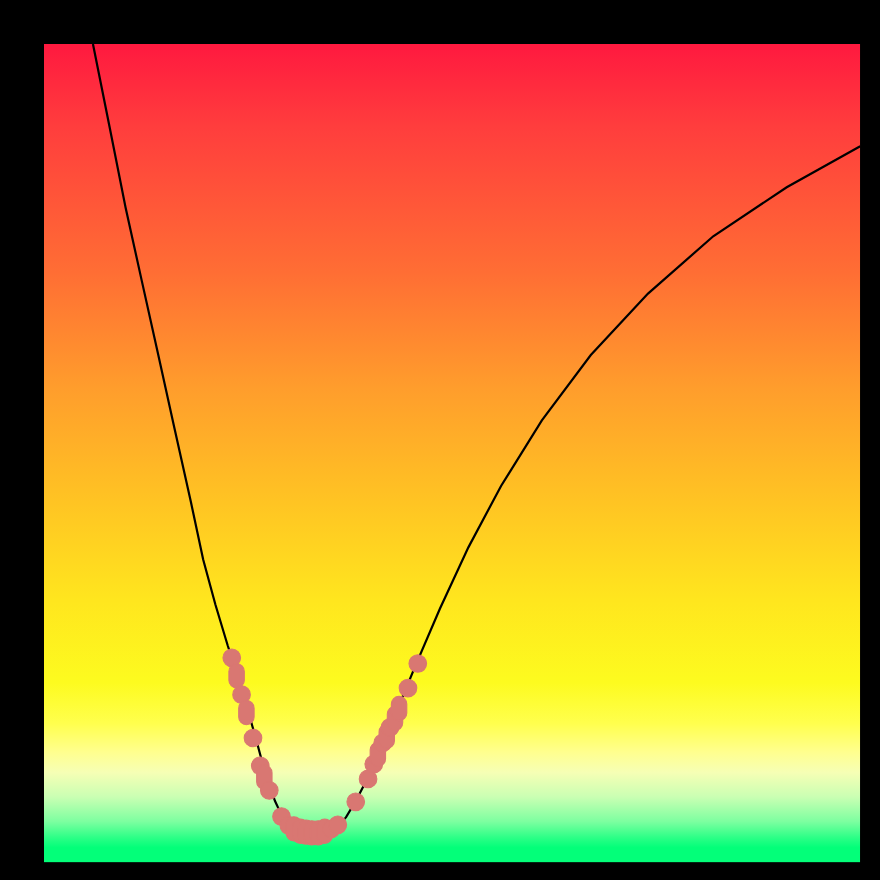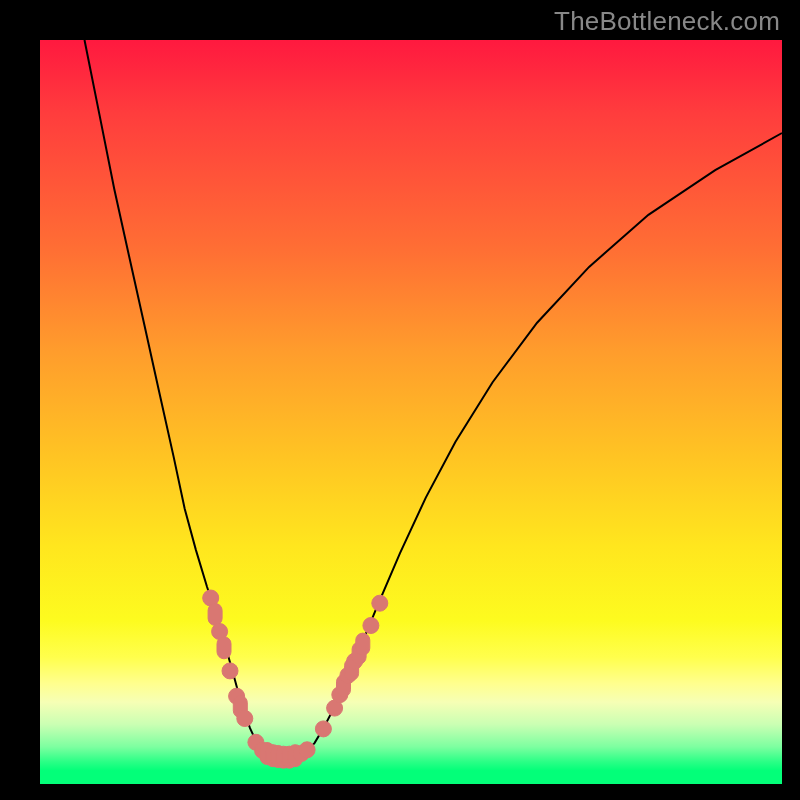--- a/index.html
+++ b/index.html
@@ -99,21 +99,20 @@
 </head>
 <body>
 
 <div class="canvas">
   <div class="plot-area"></div>
   <div class="frame-top"></div>
   <div class="frame-bottom"></div>
   <div class="frame-left"></div>
   <div class="frame-right"></div>
 
-  <div class="watermark">TheBottleneck.com</div>
 
   <svg class="curves" viewBox="0 0 800 800">
     <g id="curve-group">
         <path d="M84.5 40.0 L99.4 114.4 L114.2 188.8 L129.0 255.8 L143.9 322.7 L158.7 389.7 L173.6 456.6 L184.7 508.7 L195.8 549.6 L207.0 586.8 L218.1 620.3 L225.5 646.4 L232.9 672.4 L238.9 694.7 L244.8 713.3 L250.0 728.2 L255.2 739.4 L259.6 746.8 L264.1 752.0 L264.1 752.0 L268.5 754.2 L273.7 756.5 L279.7 757.2 L286.3 757.2 L293.8 756.5 L301.2 754.2 L307.1 750.5 L307.1 750.5 L314.5 743.1 L323.4 728.2 L333.1 709.6 L344.2 683.6 L359.1 650.1 L377.6 605.4 L399.9 553.4 L425.8 497.6 L455.5 441.8 L492.6 382.2 L537.1 322.7 L589.1 266.9 L648.4 214.8 L715.2 170.2 L782.0 133.0 " class="curve"></path>
       </g>
     <g id="marker-group">
         <circle cx="210.7" cy="598.0" r="8" class="dot"></circle>
         <rect x="208.1" y="603.4" width="14" height="22" rx="7" class="lozenge"></rect>
         <circle cx="219.6" cy="631.5" r="8" class="dot"></circle>
         <rect x="217.0" y="636.8" width="14" height="22" rx="7" class="lozenge"></rect>

